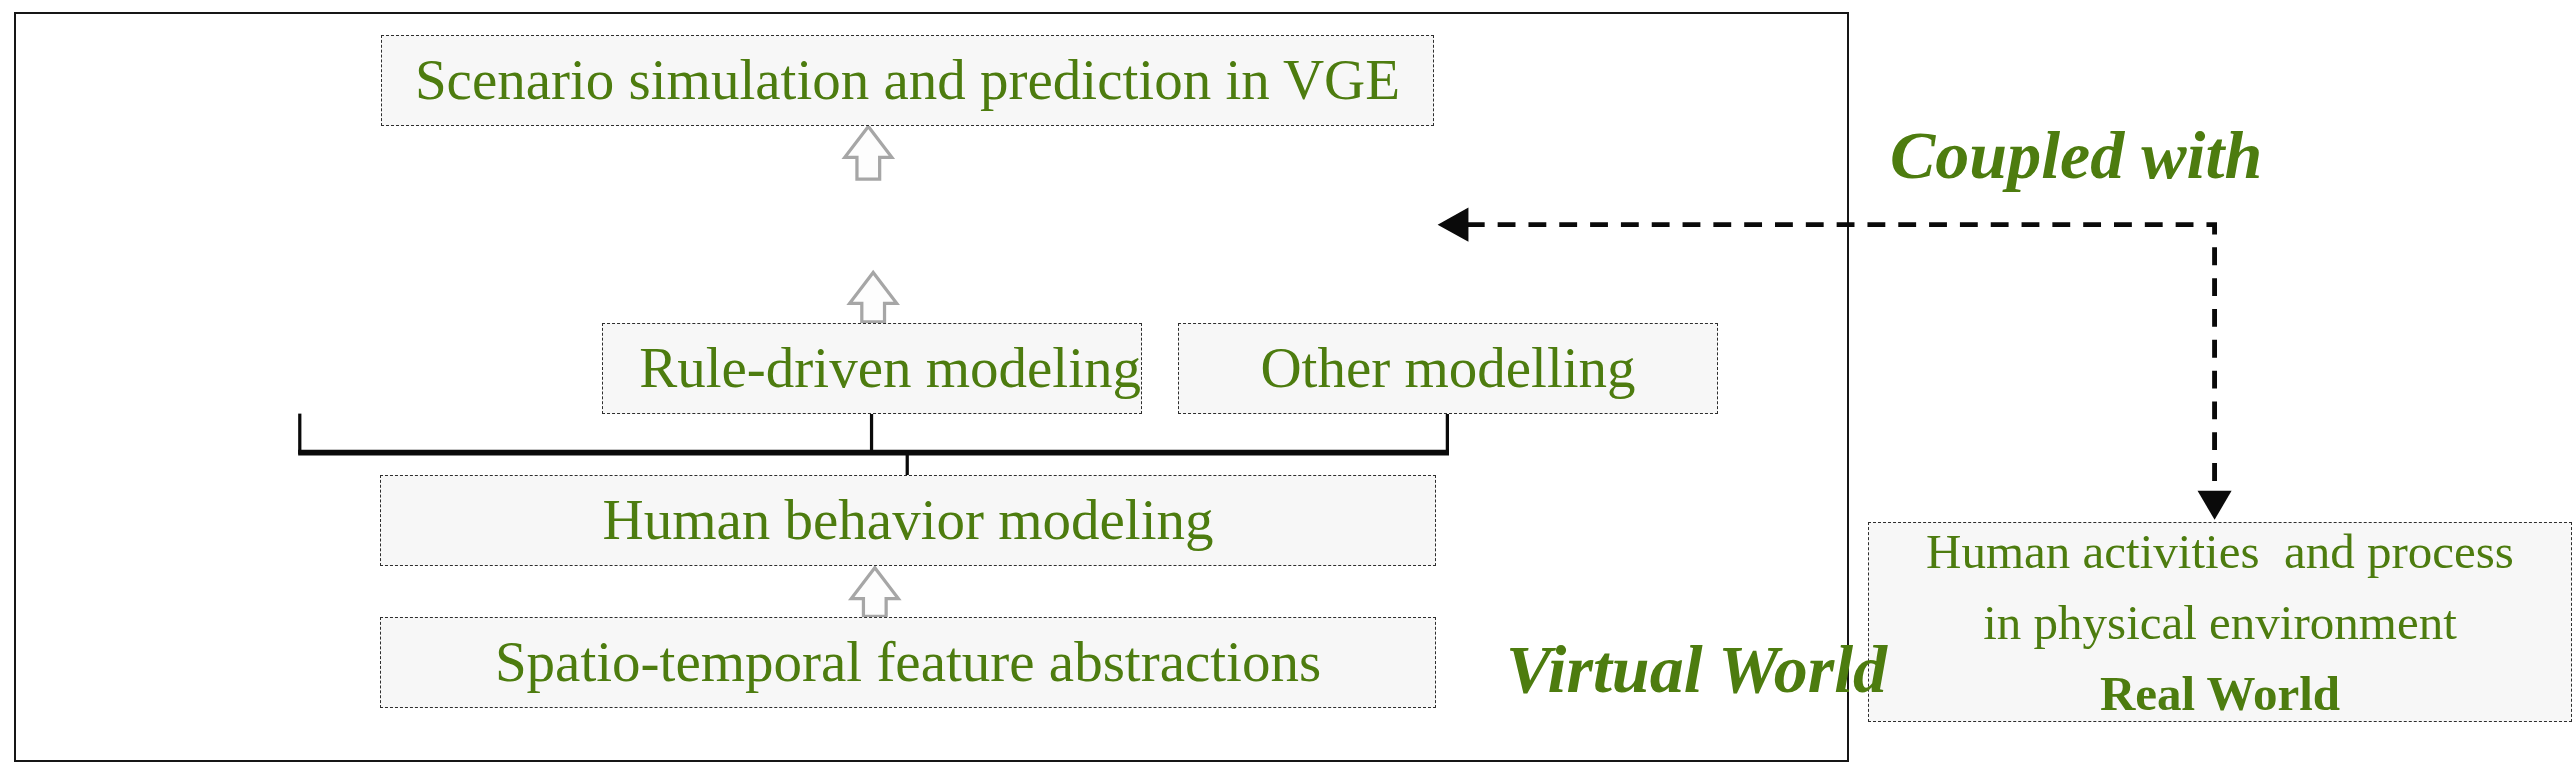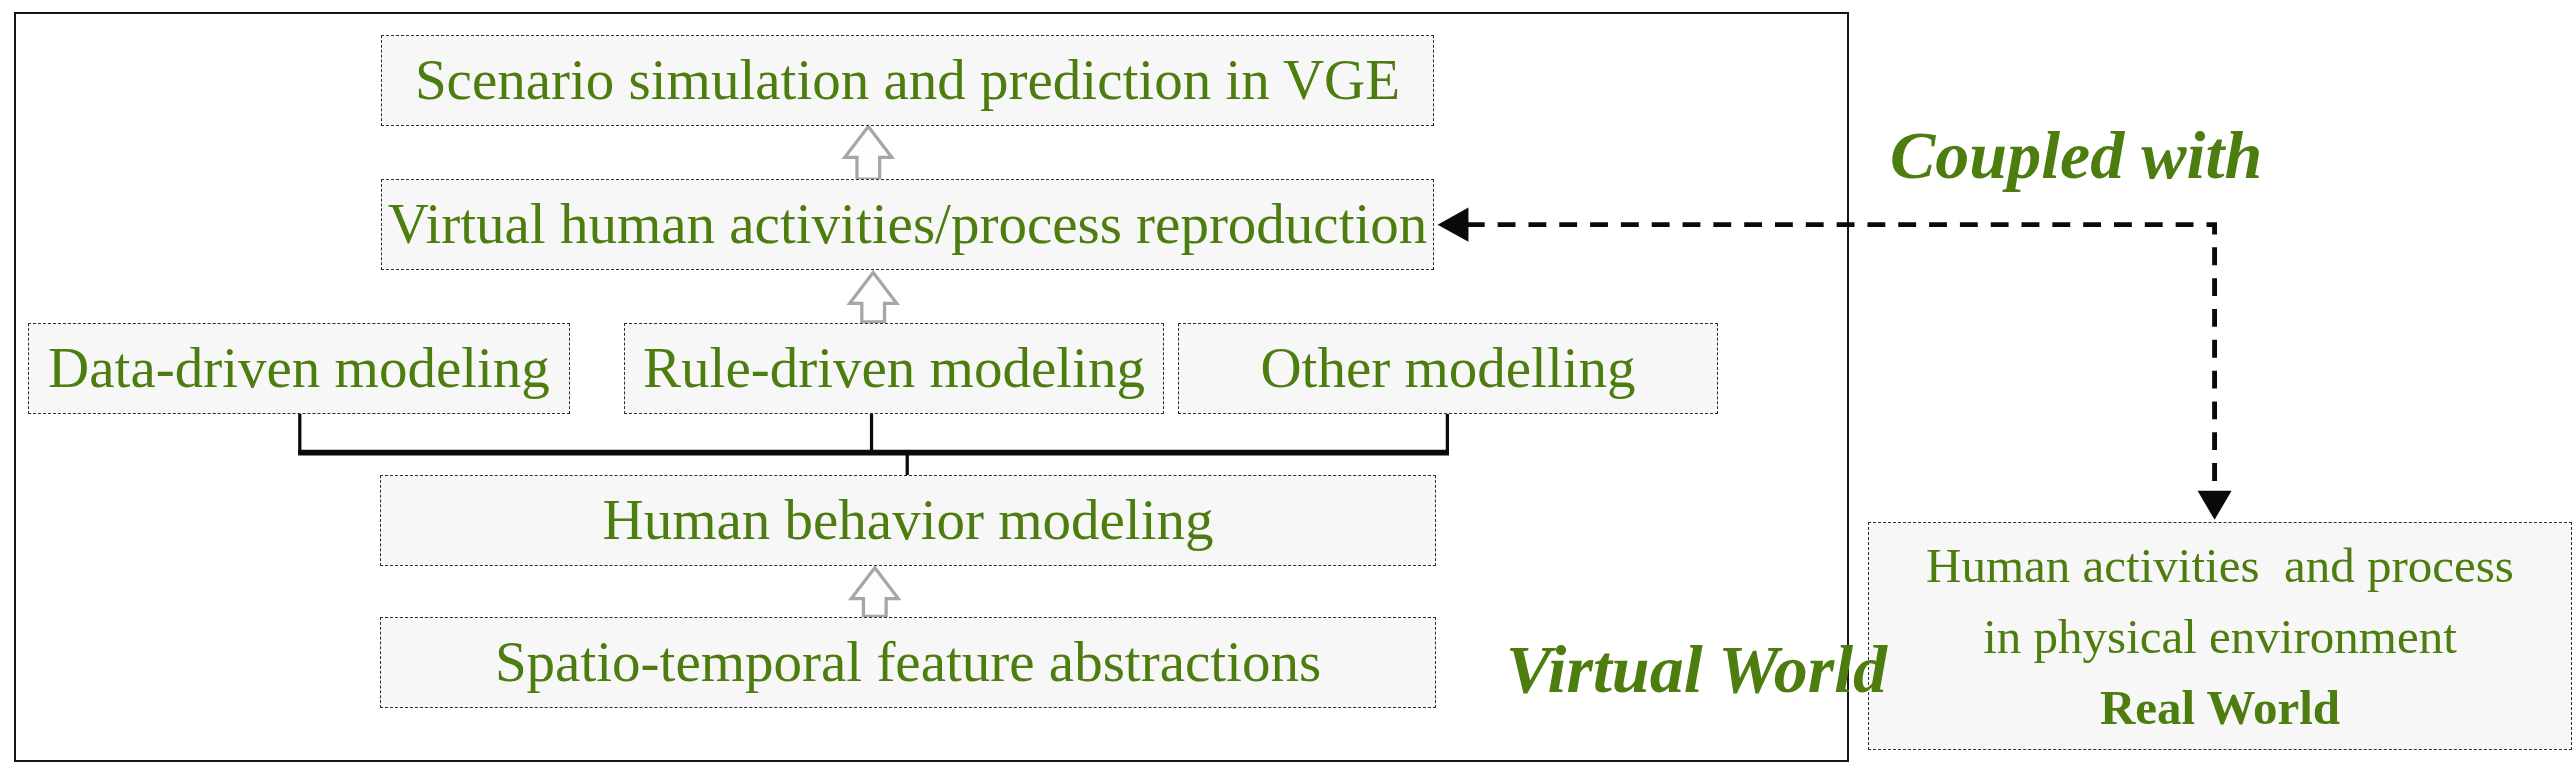--- a/index.html
+++ b/index.html
@@ -94,45 +94,39 @@
 
     <polyline points="1808,277 2730,277 2730,608" fill="none" stroke="#0a0a0a" stroke-width="6" stroke-dasharray="22 16"></polyline>
     <polygon points="1772,277 1810,256 1810,298" fill="#0a0a0a"></polygon>
     <polygon points="2730,641 2709,605 2751,605" fill="#0a0a0a"></polygon>
   </svg>
 
   <div class="dbox" style="left:381px; top:35px; width:1053px; height:91px;">
     <span class="box-label">Scenario simulation and prediction in VGE</span>
   </div>
 
-  <div class="dbox" style="left:381px; top:179px; width:1053px; height:91px;">
-    <span class="box-label">Virtual human activities/process reproduction</span>
-  </div>
 
-  <div class="dbox" style="left:28px; top:323px; width:542px; height:91px;">
-    <span class="box-label">Data-driven modeling</span>
-  </div>
 
-  <div class="dbox" style="left:624px; top:323px; width:540px; height:91px;">
+  <div class="dbox" style="left:602px; top:323px; width:540px; height:91px;justify-content:flex-end;">
     <span class="box-label">Rule-driven modeling</span>
   </div>
 
   <div class="dbox" style="left:1178px; top:323px; width:540px; height:91px;">
     <span class="box-label">Other modelling</span>
   </div>
 
   <div class="dbox" style="left:380px; top:475px; width:1056px; height:91px;">
     <span class="box-label">Human behavior modeling</span>
   </div>
 
   <div class="dbox" style="left:380px; top:617px; width:1056px; height:91px;text-align:center;">
     <span class="box-label">Spatio-temporal feature abstractions</span>
   </div>
 
-  <div class="dbox rw-box" style="left:1868px; top:522px; width:704px; height:228px;">
+  <div class="dbox rw-box" style="left:1868px; top:522px; width:704px; height:200px;">
     <span class="rw-line">Human activities  and process</span>
     <span class="rw-line">in physical environment</span>
     <span class="rw-label">Real World</span>
   </div>
 
   <div class="side-label" style="left:1890px; top:116px; width:292px;">Coupled with</div>
 
   <div class="side-label" style="left:1506px; top:630px; width:325px;">Virtual World</div>
 
 </div>

